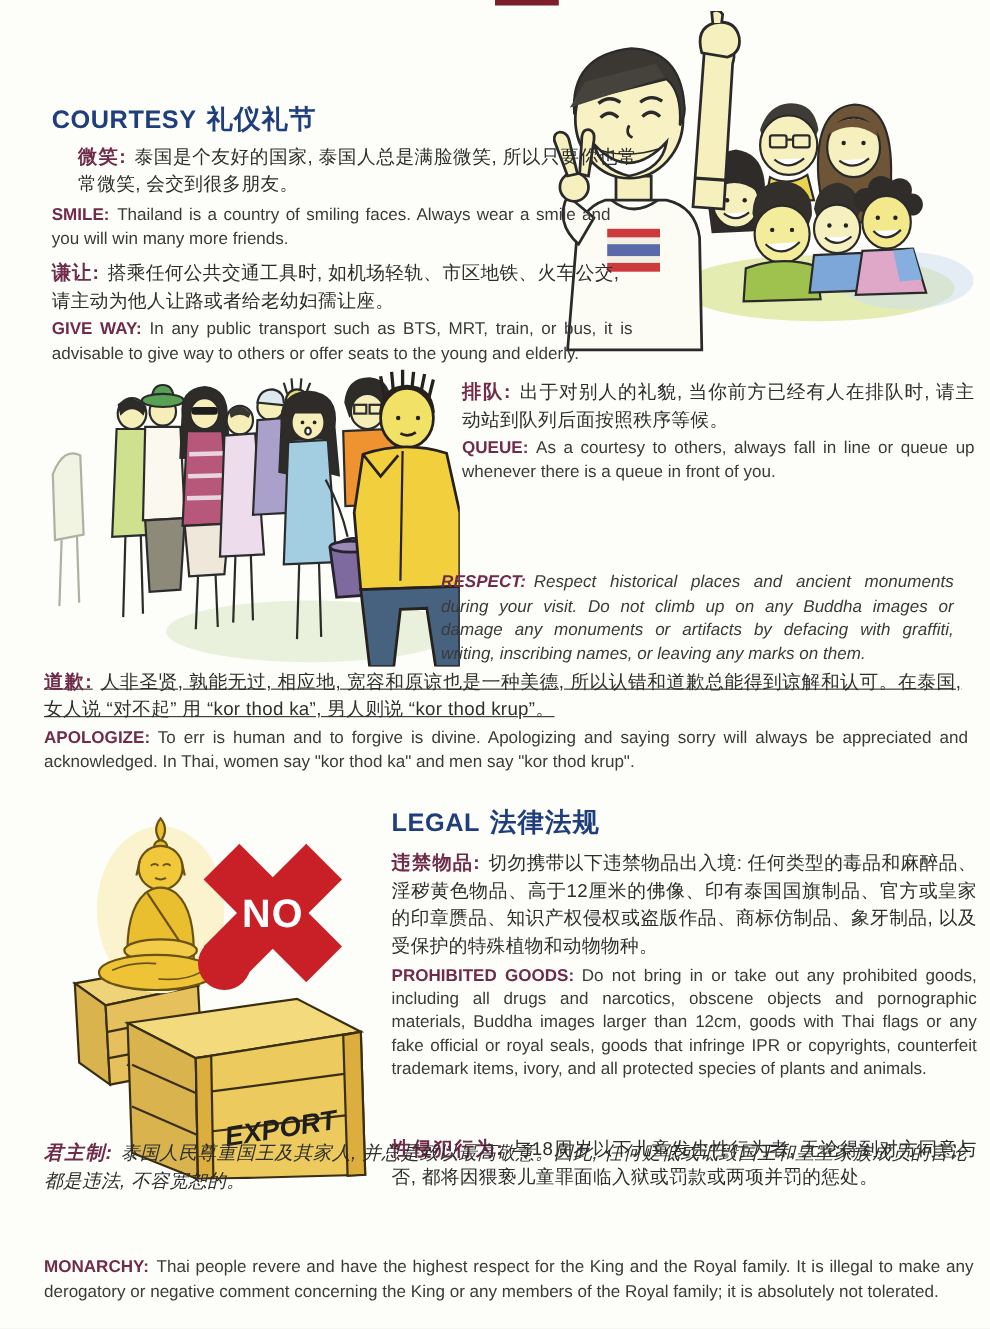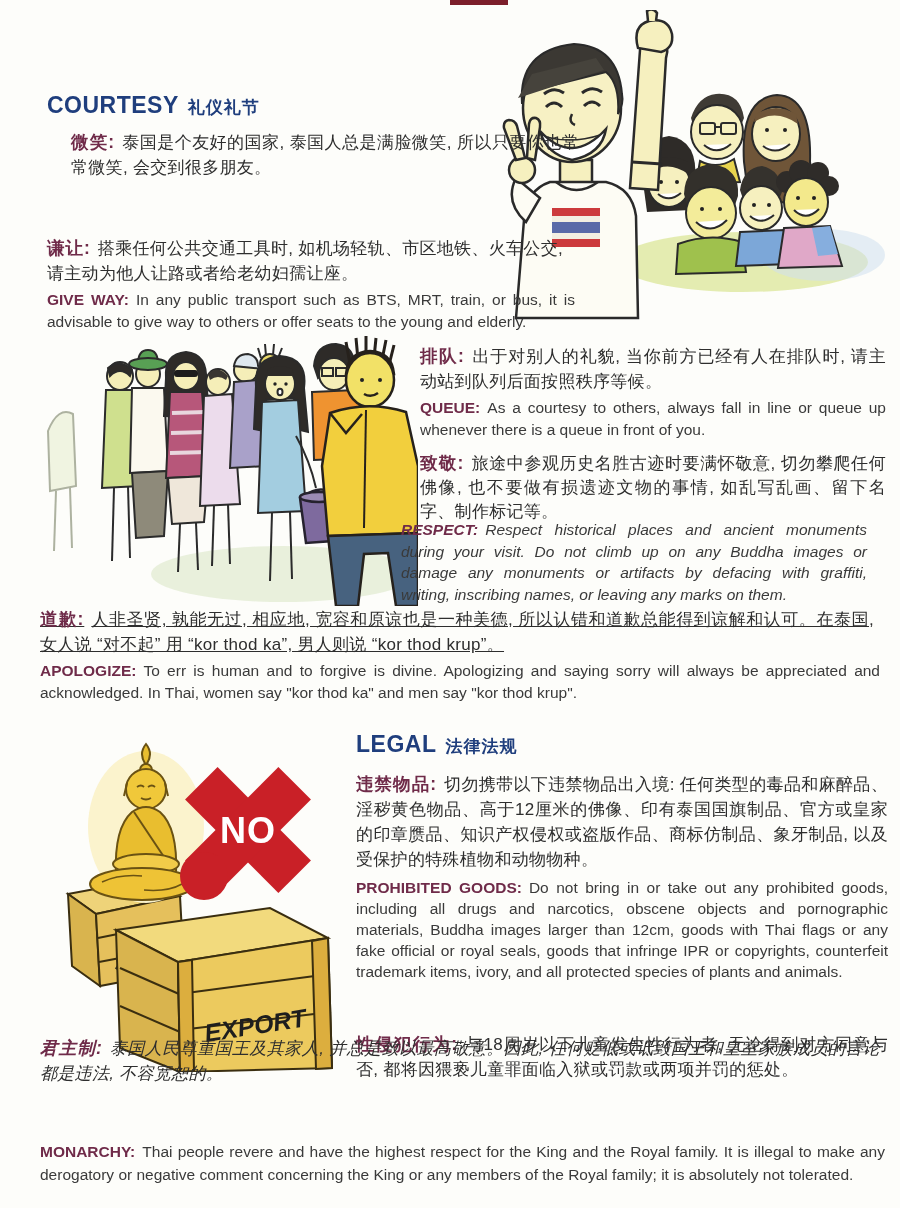--- a/index.html
+++ b/index.html
@@ -3,21 +3,21 @@
 <meta charset="utf-8">
 <style>
   html,body{margin:0;padding:0;background:#e9e9e6;}
   .page{
     position:relative;width:900px;height:1208px;margin:0 auto;
     background:#fdfdfa;overflow:hidden;
     font-family:"Liberation Sans","DejaVu Sans",sans-serif;
   }
   .abs{position:absolute;margin:0;}
   .heading{font-size:23px;font-weight:bold;color:#1f3e7d;letter-spacing:0.5px;white-space:nowrap;}
-  .heading .zh-h{font-size:17px;margin-left:9px;letter-spacing:1px;}
+  .heading .zh-h{font-size:24px;margin-left:9px;letter-spacing:1px;}
   .para{line-height:25px;text-align:justify;}
   .para.zh{font-size:17px;color:#2e2e2e;letter-spacing:0.3px;}
   .para.en{font-size:15.5px;line-height:21.5px;color:#3a3a3a;}
   .lbl{font-weight:bold;color:#6f2b49;margin-right:7px;}
   .para.zh .lbl{font-size:17.5px;letter-spacing:1px;}
   .corner-mark{position:absolute;left:450px;top:0;width:58px;height:5px;background:#7c1f2b;}
   svg text{font-family:"Liberation Sans","DejaVu Sans",sans-serif;}
 </style>
 </head>
 <body>
@@ -117,20 +117,21 @@
       <path d="M38,212 Q16,192 28,168 L52,188 Z" fill="#fdfcf4" stroke="#2a2a2a" stroke-width="2.5"></path>
       <circle cx="34" cy="160" r="13" fill="#f6f0bf" stroke="#2a2a2a" stroke-width="2.5"></circle>
       <path d="M28,150 L16,118 Q15,111 21,110 Q27,110 29,116 L37,148 Z" fill="#f6f0bf" stroke="#2a2a2a" stroke-width="2.5"></path>
       <path d="M39,148 L41,114 Q42,107 48,108 Q53,110 52,117 L47,150 Z" fill="#f6f0bf" stroke="#2a2a2a" stroke-width="2.5"></path>
     </g>
   </svg>
 
   <h1 class="abs heading" style="left:47px;top:92px;"><span>COURTESY</span><span class="zh-h">礼仪礼节</span></h1>
 
   <p class="abs para zh" style="left:47px;top:130px;width:508px;margin-left:24px;"><span class="lbl">微笑:</span><span>泰国是个友好的国家, 泰国人总是满脸微笑, 所以只要你也常常微笑, 会交到很多朋友。</span></p>
+  <p class="abs para en" style="left:47px;top:185px;width:508px;"><span class="lbl">SMILE:</span><span>Thailand is a country of smiling faces.  Always wear a smile and you will win many more friends.</span></p>
 
   <p class="abs para zh" style="left:47px;top:236px;width:516px;"><span class="lbl">谦让:</span><span>搭乘任何公共交通工具时, 如机场轻轨、市区地铁、火车公交, 请主动为他人让路或者给老幼妇孺让座。</span></p>
   <p class="abs para en" style="left:47px;top:289px;width:528px;"><span class="lbl">GIVE WAY:</span><span>In any public transport such as BTS, MRT, train, or bus, it is advisable to give way to others or offer seats to the young and elderly.</span></p>
 
   <svg class="abs" style="left:28px;top:336px;" width="390" height="270" viewBox="0 0 390 270">
     <ellipse cx="255" cy="238" rx="132" ry="28" fill="#e3ecd4" opacity="0.8"></ellipse>
     <g stroke="#9aa08a" stroke-width="2" opacity="0.8" fill="#eef2dc">
       <path d="M20,95 Q30,70 45,78 L48,150 L22,155 Z"></path>
       <line x1="28" y1="155" x2="26" y2="215"></line>
       <line x1="42" y1="152" x2="44" y2="212"></line>
@@ -212,21 +213,20 @@
       <path d="M302,77 Q340,64 378,76 L390,130 L390,197 L300,200 L294,130 Z" fill="#f2cf3d"></path>
       <path d="M338,74 L336,192" fill="none" stroke-width="2"></path>
       <path d="M302,77 L318,97 L334,78" fill="none"></path>
       <path d="M300,200 L390,197 L390,270 L368,270 L360,217 L336,218 L330,270 L308,270 Z" fill="#47627f"></path>
     </g>
   </svg>
 
   <p class="abs para en" style="left:420px;top:397px;width:466px;"><span class="lbl">QUEUE:</span><span>As a courtesy to others, always fall in line or queue up whenever there is a queue in front of you.</span></p>
   <p class="abs para zh" style="left:420px;top:344px;width:466px;"><span class="lbl">排队:</span><span>出于对别人的礼貌, 当你前方已经有人在排队时, 请主动站到队列后面按照秩序等候。</span></p>
 
-  <p class="abs para zh" style="left:420px;top:451px;width:466px;line-height:24px;"><span class="lbl">致敬:</span><span>旅途中参观历史名胜古迹时要满怀敬意, 切勿攀爬任何佛像, 也不要做有损遗迹文物的事情, 如乱写乱画、留下名字、制作标记等。</span></p>
   <p class="abs para en" style="left:401px;top:519px;width:466px;font-style:italic;"><span class="lbl">RESPECT:</span><span>Respect historical places and ancient monuments during your visit.  Do not climb up on any Buddha images or damage any monuments or artifacts by defacing with graffiti, writing, inscribing names, or leaving any marks on them.</span></p>
 
   <p class="abs para zh" style="left:40px;top:607px;width:834px;text-decoration:underline;"><span class="lbl">道歉:</span><span>人非圣贤, 孰能无过, 相应地, 宽容和原谅也是一种美德, 所以认错和道歉总能得到谅解和认可。在泰国, 女人说 “对不起” 用 “kor thod ka”, 男人则说 “kor thod krup”。</span></p>
   <p class="abs para en" style="left:40px;top:660px;width:840px;"><span class="lbl">APOLOGIZE:</span><span>To err is human and to forgive is divine.  Apologizing and saying sorry will always be appreciated and acknowledged.  In Thai, women say "kor thod ka" and men say "kor thod krup".</span></p>
 
   <svg class="abs" style="left:58px;top:742px;" width="300" height="330" viewBox="0 0 300 330">
 
     <g stroke="#3a2e10" stroke-width="2">
       <path d="M10,152 L96,136 L122,154 L38,172 Z" fill="#eed379"></path>
       <path d="M10,152 L38,172 L42,244 L14,224 Z" fill="#d9b44e"></path>

